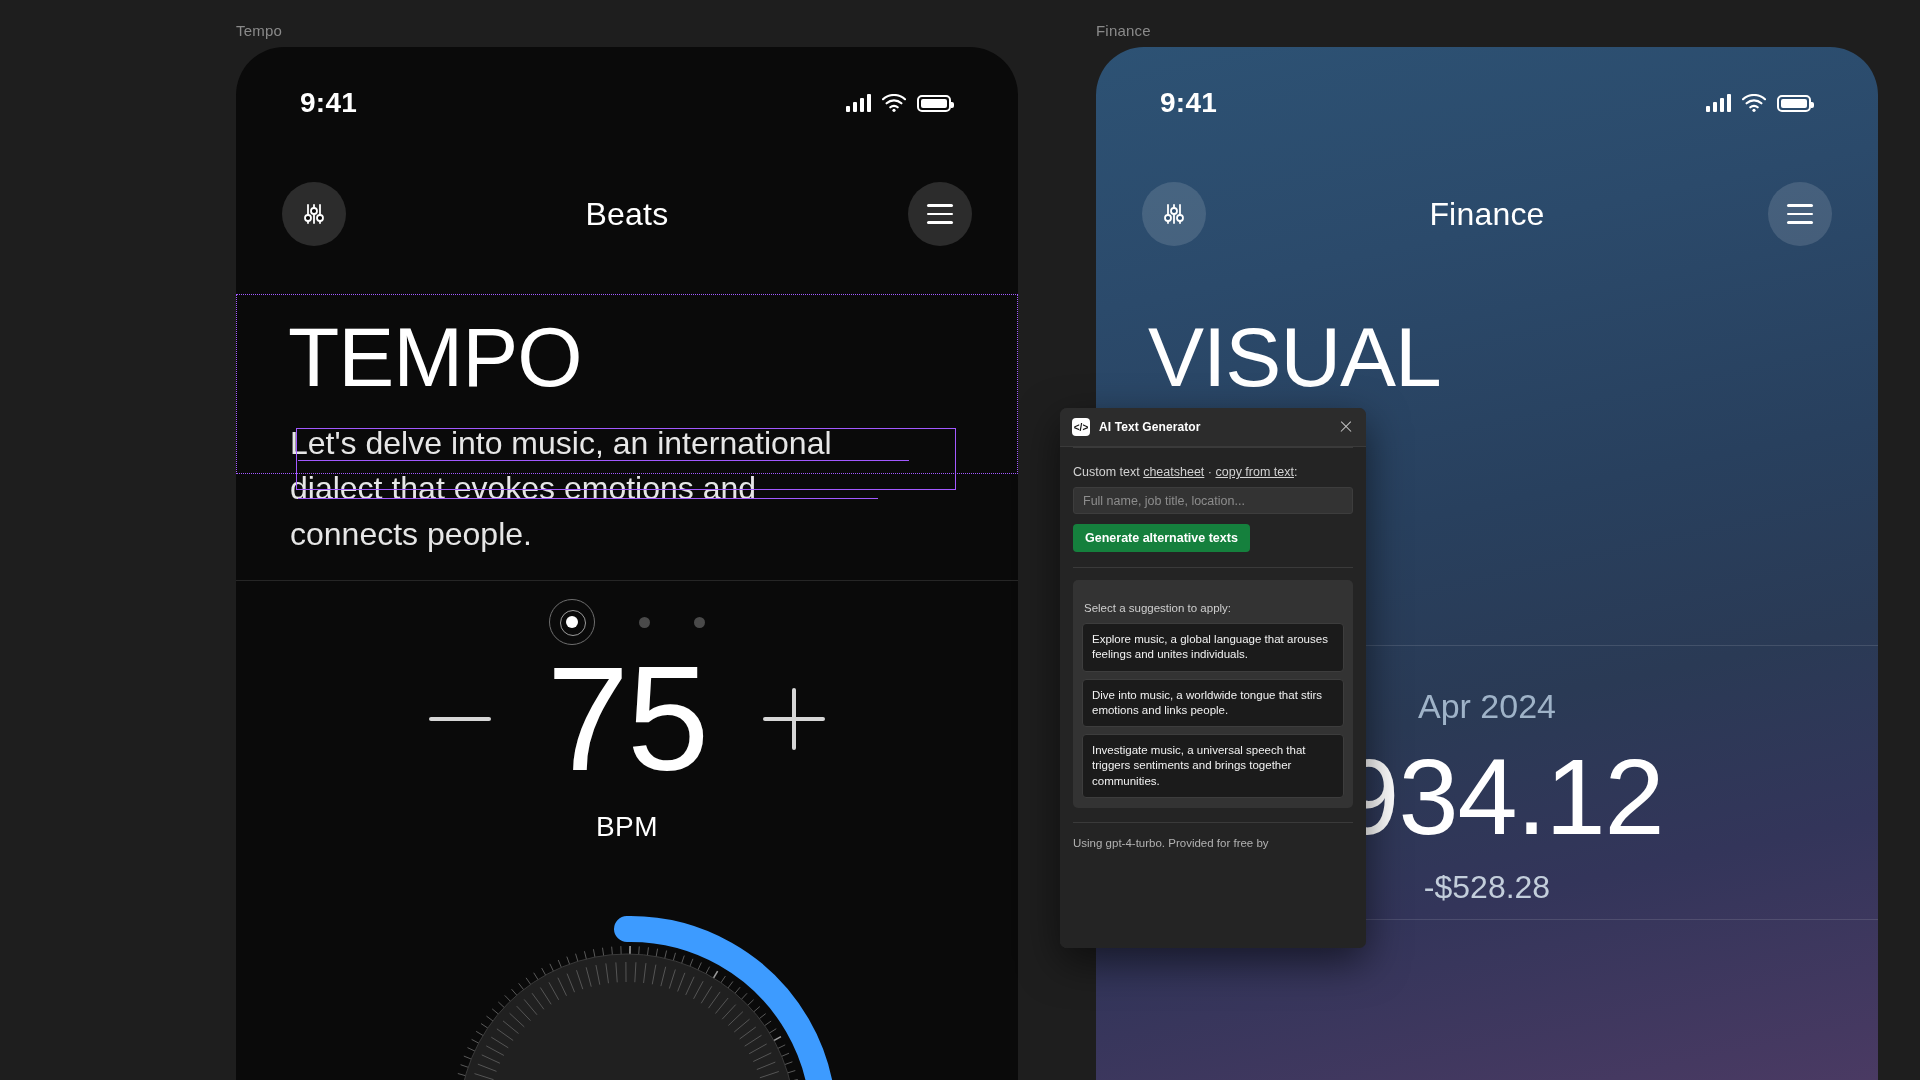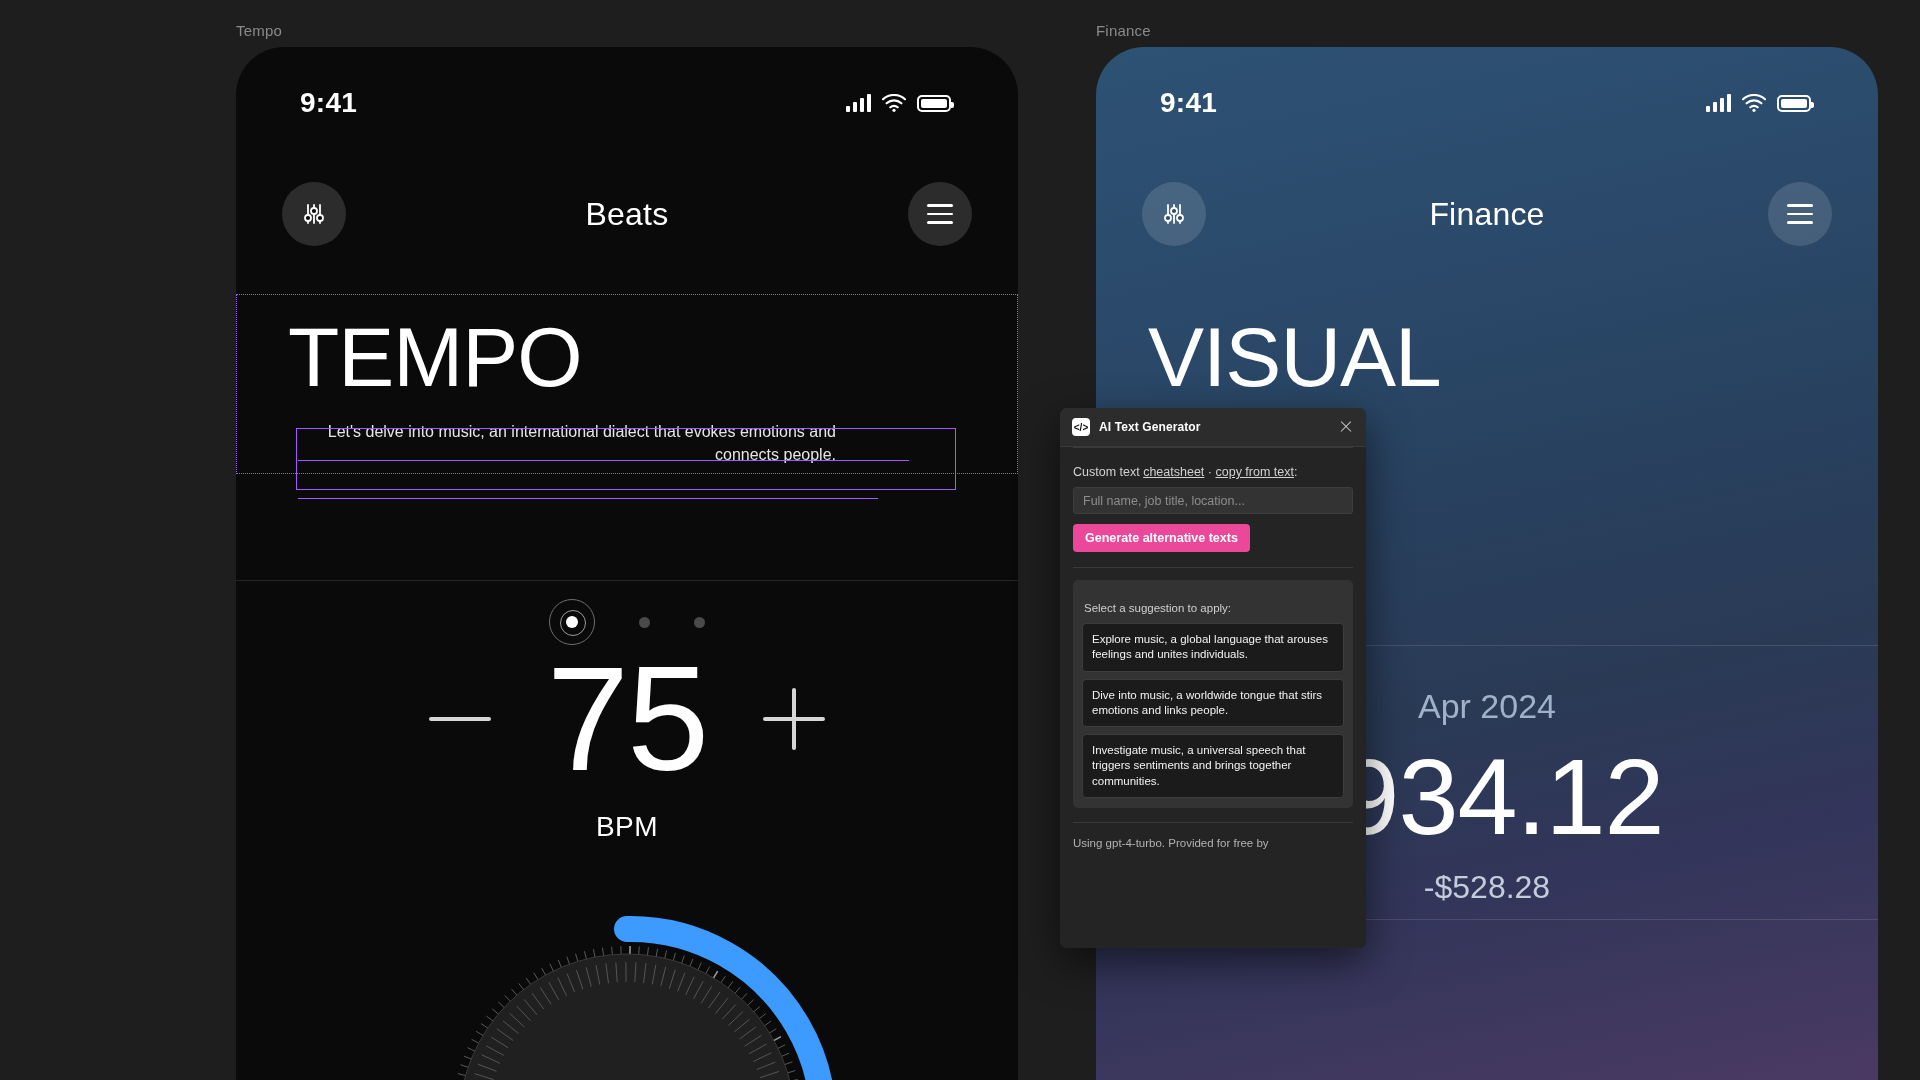--- a/index.html
+++ b/index.html
@@ -71,22 +71,22 @@
   .burger { display: flex; flex-direction: column; gap: 6px; }
   .burger i { display: block; width: 26px; height: 2.6px; background: #fff; border-radius: 2px; }
 
   
   .hero { position: absolute; top: 252px; left: 0; right: 0; }
   .hero-title {
     font-size: 84px; line-height: 1; font-weight: 400; color: #fff;
     letter-spacing: -1px; padding-left: 52px; padding-top: 16px;
   }
   .hero-sub {
-    font-size: 16px; line-height: 1.42; color: #e6e6e6;
-    padding-left: 54px; padding-top: 22px; max-width: 600px; font-weight: 400; text-align: right;
+    font-size: 32px; line-height: 1.42; color: #e6e6e6;
+    padding-left: 54px; padding-top: 22px; max-width: 600px; font-weight: 400;
   }
   #phone-finance .hero-sub { color: #dbe3ec; }
 
   
   .sel-container {
     position: absolute; left: 236px; top: 294px; width: 782px; height: 180px;
     border: 1px dotted #a259ff; pointer-events: none;
   }
   .sel-text {
     position: absolute; left: 296px; top: 428px; width: 660px; height: 62px;
@@ -171,21 +171,21 @@
   .hr { height: 1px; background: #3a3a3a; }
   .panel-label { font-size: 12.5px; color: #d2d2d2; padding: 17px 0 8px; }
   .panel-label a { color: #d2d2d2; text-decoration: underline; }
   .panel-input {
     width: 100%; height: 27px; background: #333; border: 1px solid #3d3d3d; border-radius: 3px;
     padding: 0 9px; font-size: 12.5px; color: #fff; font-family: "Liberation Sans", sans-serif;
     outline: none;
   }
   .panel-input::placeholder { color: #8d8d8d; }
   .btn-primary {
-    margin-top: 10px; background: #ec4899; color: #fff; border: 0; border-radius: 4px;
+    margin-top: 10px; background: #15803d; color: #fff; border: 0; border-radius: 4px;
     height: 28px; padding: 0 12px; font-size: 12.5px; font-weight: 700; cursor: pointer;
     font-family: "Liberation Sans", sans-serif;
   }
   .panel-gap { height: 15px; }
   .sugg-box { background: #333; border-radius: 5px; padding: 21px 9px 10px; margin-top: 12px; }
   .sugg-head { font-size: 11.5px; color: #cfcfcf; padding: 1px 2px 9px; }
   .sugg-card {
     background: #1b1b1b; border: 1px solid #3d3d3d; border-radius: 4px;
     padding: 8px 9px; font-size: 11.5px; line-height: 1.33; color: #f2f2f2;
     margin-bottom: 7px; cursor: pointer;

